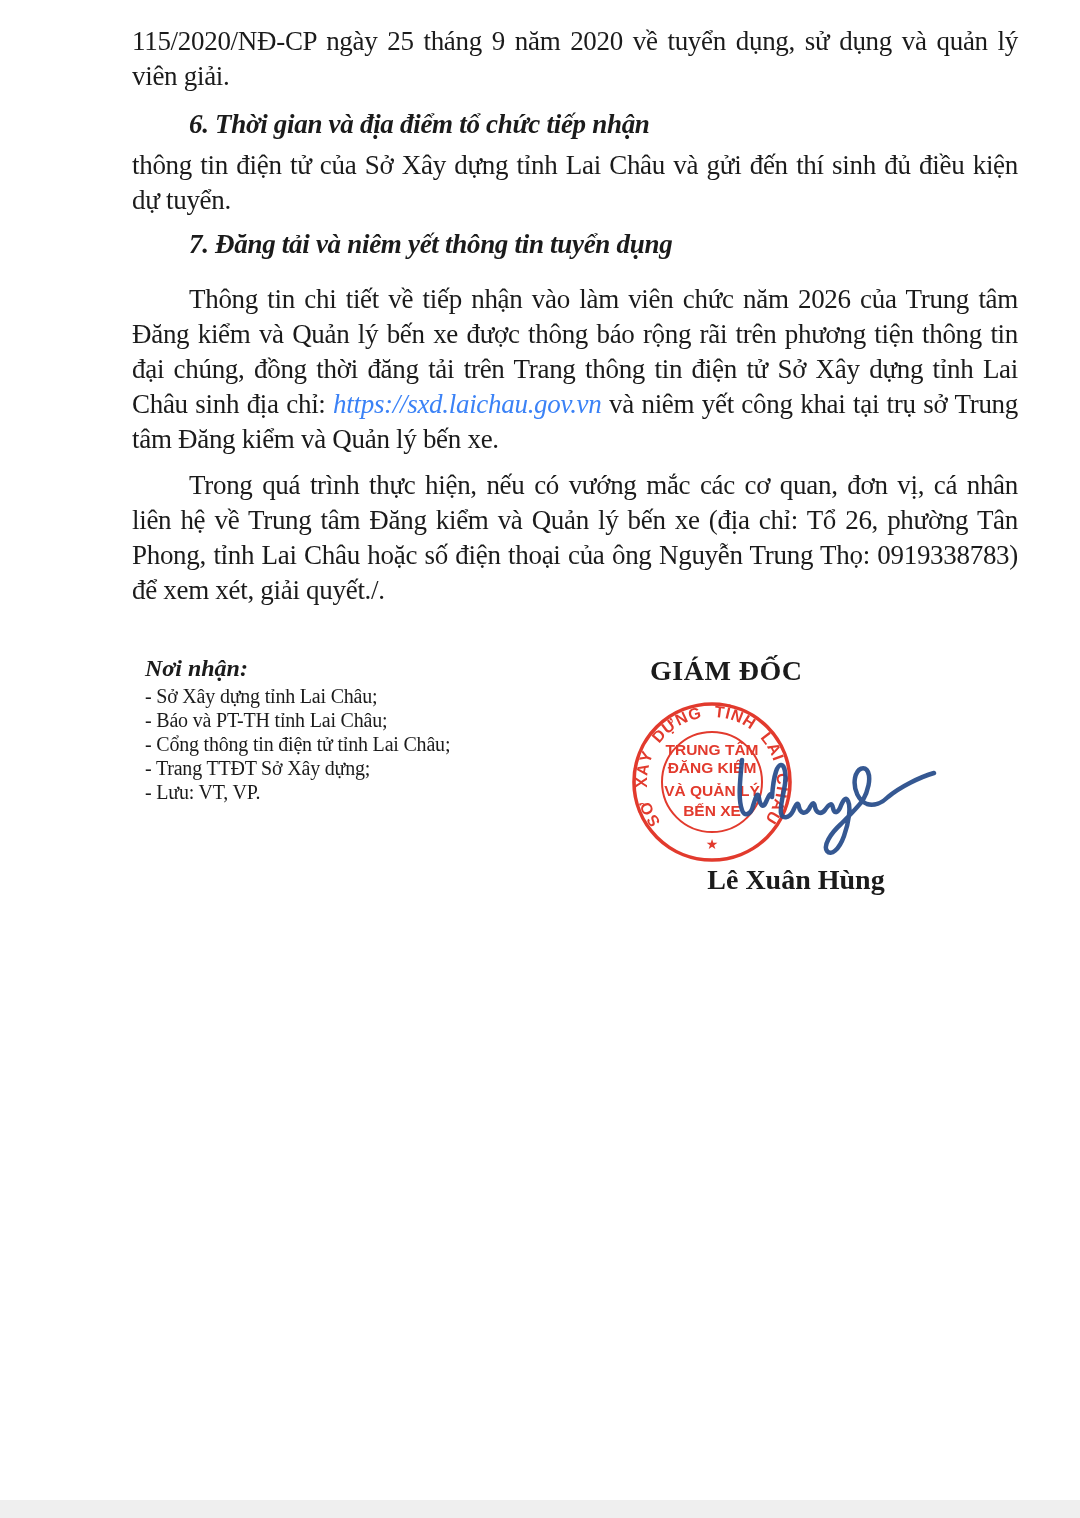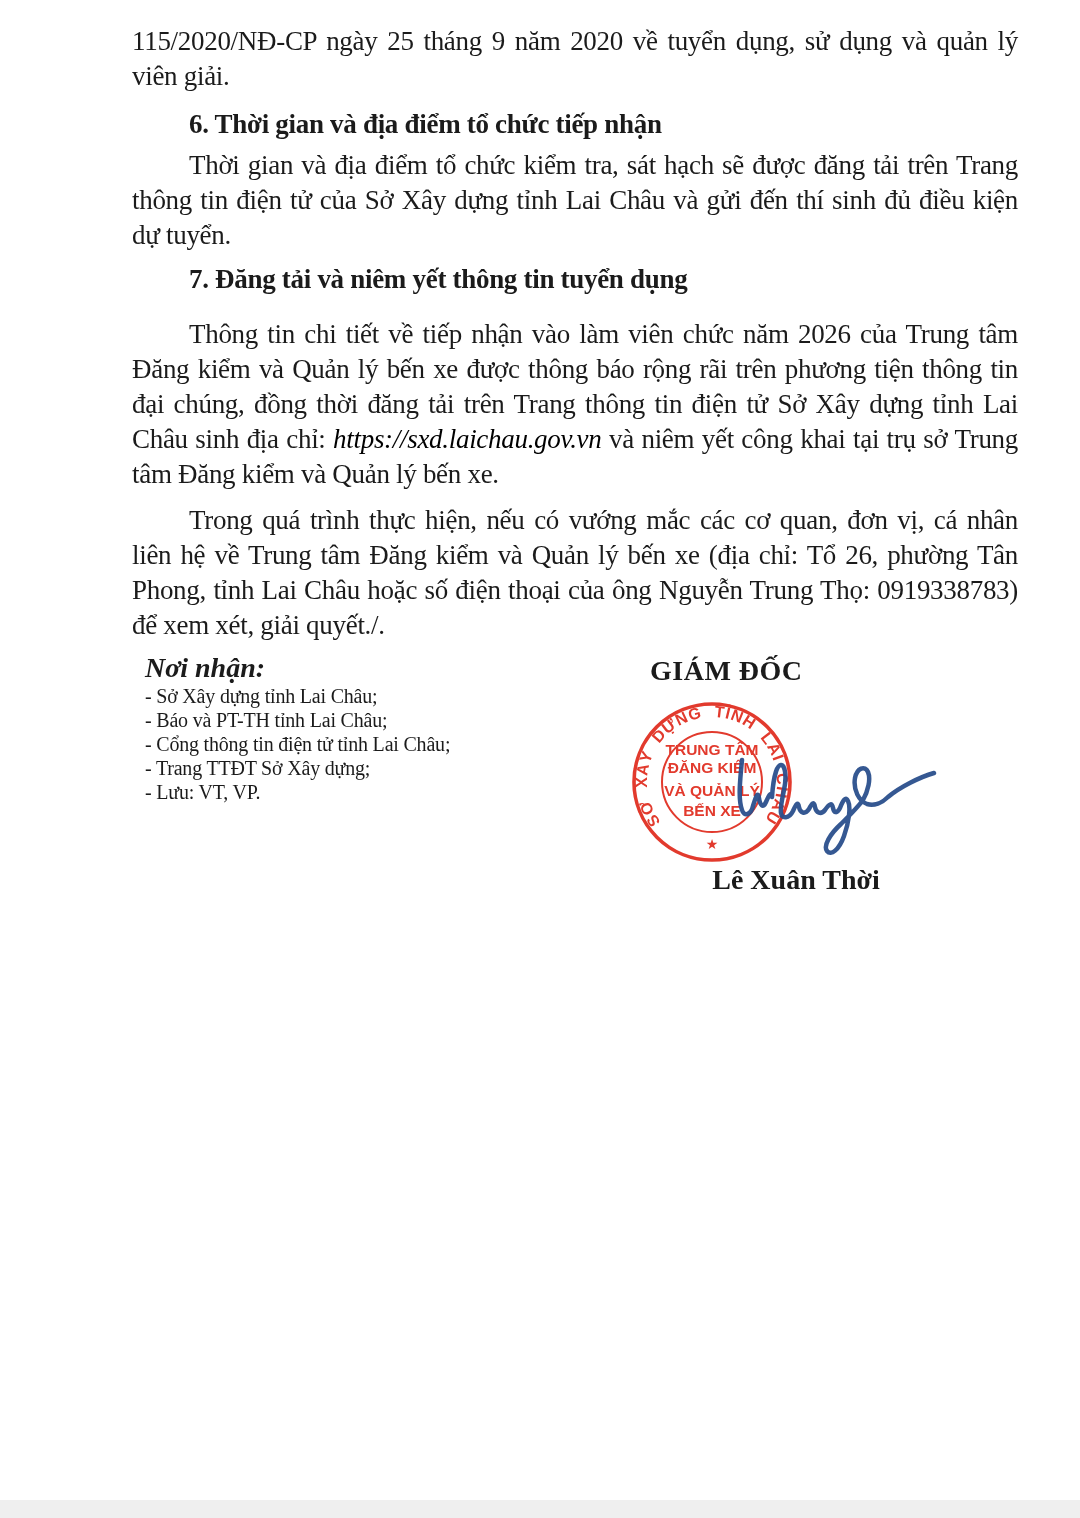--- a/index.html
+++ b/index.html
@@ -24,41 +24,42 @@
   .line{
     text-align:justify;
     text-align-last:justify;
   }
   .line.last{ text-align-last:left; }
   .line.ind{ text-indent:57px; }
   .heading{
     font-weight:bold;
     text-indent:57px;
     white-space:nowrap;
+    font-style:italic;
   }
   .mt13{margin-top:13px}
   .mt9{margin-top:9px}
   .mt6{margin-top:6px}
   .mt5{margin-top:20px}
   .mt11{margin-top:11px}
   .weblink{
-    color:#000000;
+    color:#3b82f6;
     font-style:italic;
     text-decoration:none;
     cursor:pointer;
   }
   .recipients{
     position:absolute;
     left:145px;
     top:652px;
   }
   .recipients-label{
     font-weight:bold;
     font-style:italic;
-    font-size:28px;
+    font-size:24px;
     line-height:32px;
   }
   .recipient-item{
     font-size:20px;
     line-height:24px;
     letter-spacing:-0.2px;
   }
   .sign-title{
     position:absolute;
     left:650px;
@@ -98,21 +99,20 @@
   <div class="content">
 
     <div>
       <div class="line">115/2020/NĐ-CP ngày 25 tháng 9 năm 2020 về tuyển dụng, sử dụng và quản lý</div>
       <div class="line last">viên giải.</div>
     </div>
 
     <div class="heading mt13">6. Thời gian và địa điểm tổ chức tiếp nhận</div>
 
     <div class="mt6">
-      <div class="line ind">Thời gian và địa điểm tổ chức kiểm tra, sát hạch sẽ được đăng tải trên Trang</div>
       <div class="line">thông tin điện tử của Sở Xây dựng tỉnh Lai Châu và gửi đến thí sinh đủ điều kiện</div>
       <div class="line last">dự tuyển.</div>
     </div>
 
     <div class="heading mt9">7. Đăng tải và niêm yết thông tin tuyển dụng</div>
 
     <div class="mt5">
       <div class="line ind">Thông tin chi tiết về tiếp nhận vào làm viên chức năm 2026 của Trung tâm</div>
       <div class="line">Đăng kiểm và Quản lý bến xe được thông báo rộng rãi trên phương tiện thông tin</div>
       <div class="line">đại chúng, đồng thời đăng tải trên Trang thông tin điện tử Sở Xây dựng tỉnh Lai</div>
@@ -176,17 +176,17 @@
          C 109 100 101 106 97 101
          C 93 96 100 84 111 74
          C 119 66 128 57 133 50
          C 138 41 141 29 138 22
          C 135 15 127 18 125 28
          C 123 40 129 51 137 54
          C 144 56 152 53 158 47
          C 170 37 190 27 204 23" fill="none" stroke="#2a4f8c" stroke-width="4.5" stroke-linecap="round" stroke-linejoin="round" opacity="0.95"></path>
   </svg>
 
-  <div class="sign-name">Lê Xuân Thời</div>
+  <div class="sign-name">Lê Xuân Hùng</div>
 
   <div class="bottom-strip"></div>
 
 </div>
 
 </body></html>

